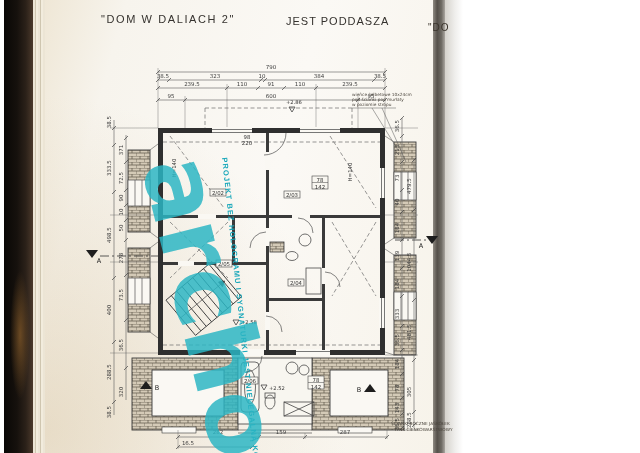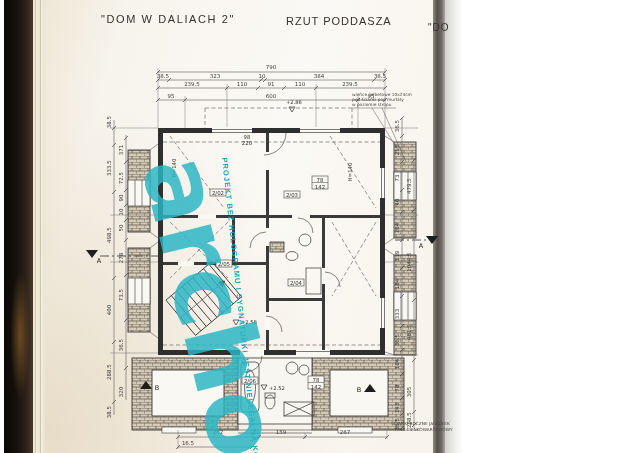--- a/index.html
+++ b/index.html
@@ -44,21 +44,21 @@
 <body>
 
 <div class="layer spine"></div>
 <div class="layer spine-glow"></div>
 <div class="layer page-edges"></div>
 <div class="layer page"></div>
 <div class="layer gutter-dark"></div>
 <div class="layer gutter-fade"></div>
 
 <div class="layer title-l">"DOM W DALIACH 2"</div>
-<div class="layer title-r">RZUT PODDASZA</div>
+<div class="layer title-r">JEST PODDASZA</div>
 <div class="layer frag">"DO</div>
 
 <svg width="640" height="453" viewBox="0 0 640 453">
   <defs>
     <pattern id="bk" width="8" height="6" patternUnits="userSpaceOnUse">
       <rect width="8" height="6" fill="#d4cab7"></rect>
       <path d="M0,0H8 M0,3H8 M4,0V3 M0,3V6" stroke="#675e51" stroke-width="0.8" fill="none"></path>
     </pattern>
   </defs>
 

